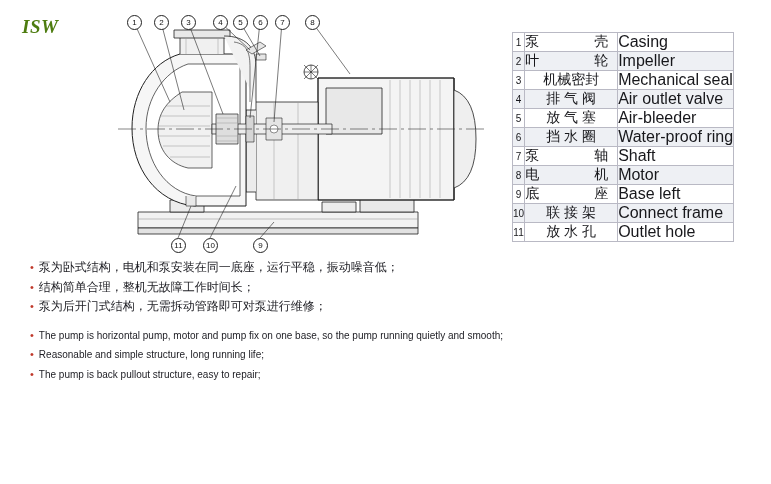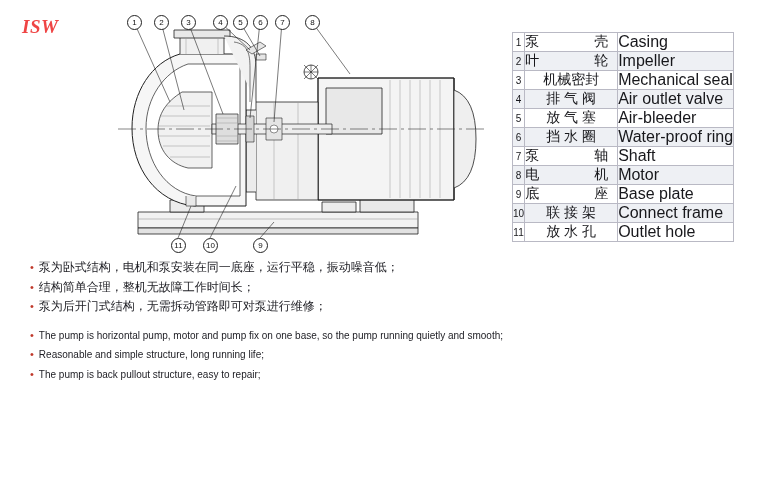--- a/index.html
+++ b/index.html
@@ -24,21 +24,21 @@
 
   
   .model-title {
     position: absolute;
     left: 22px;
     top: 16px;
     font-family: "Liberation Serif", serif;
     font-weight: bold;
     font-style: italic;
     font-size: 19px;
-    color: #ef4444;
+    color: #4d7c0f;
     letter-spacing: 0.5px;
   }
 
   
   #diagram {
     position: absolute;
     left: 60px;
     top: 10px;
     width: 430px;
     height: 250px;
@@ -294,21 +294,21 @@
         <td class="lg-en">Shaft</td>
       </tr>
       <tr>
         <td class="lg-num">8</td>
         <td class="lg-cn sp">电　　机</td>
         <td class="lg-en">Motor</td>
       </tr>
       <tr>
         <td class="lg-num">9</td>
         <td class="lg-cn sp">底　　座</td>
-        <td class="lg-en">Base plate</td>
+        <td class="lg-en">Base left</td>
       </tr>
       <tr>
         <td class="lg-num">10</td>
         <td class="lg-cn">联 接 架</td>
         <td class="lg-en">Connect frame</td>
       </tr>
       <tr>
         <td class="lg-num">11</td>
         <td class="lg-cn">放 水 孔</td>
         <td class="lg-en">Outlet hole</td>

